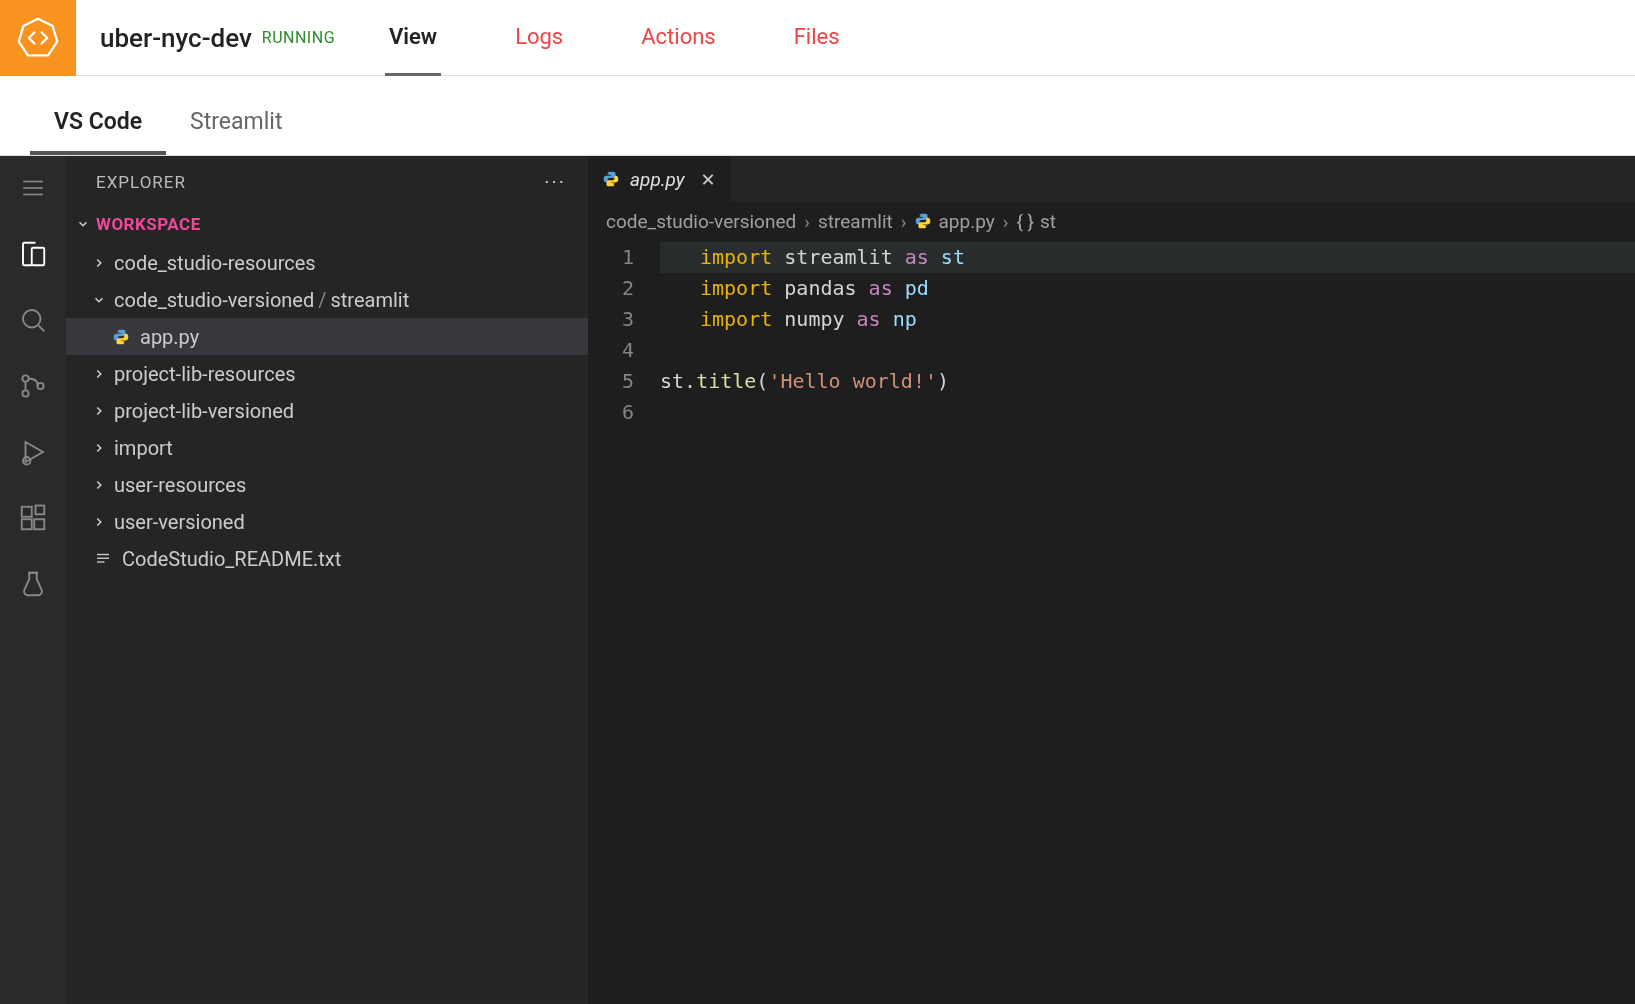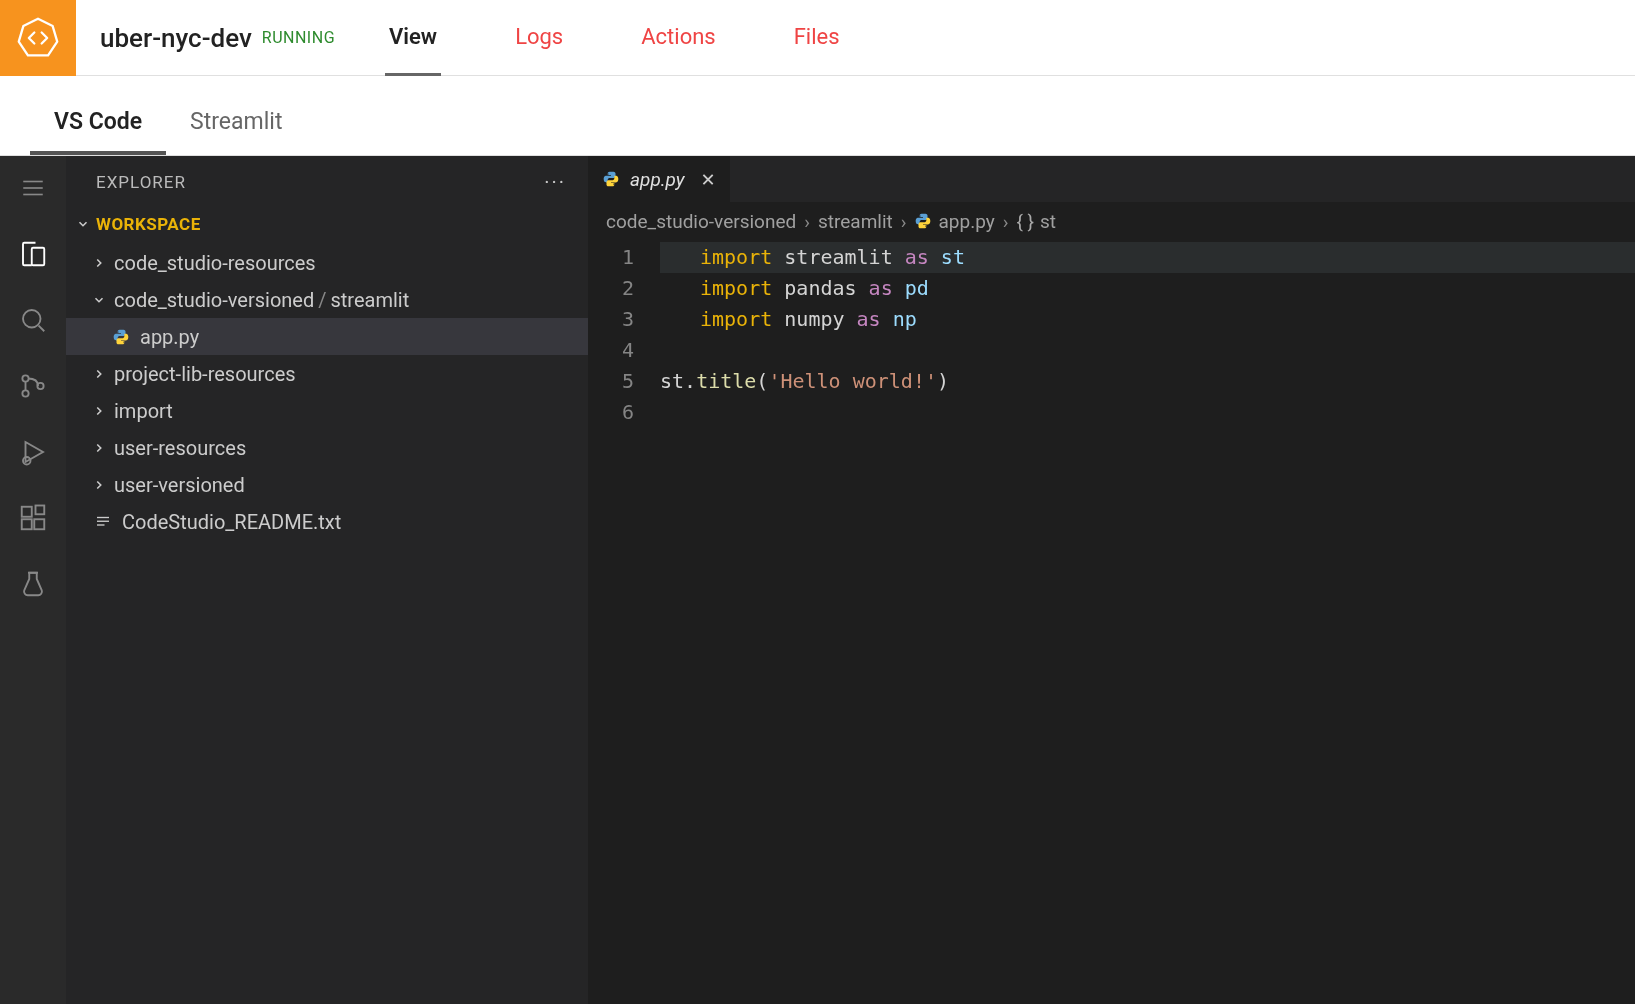--- a/index.html
+++ b/index.html
@@ -124,21 +124,21 @@
     color: #bbb;
   }
   .explorer-more { color: #ccc; font-size: 20px; cursor: pointer; letter-spacing: 2px; }
   .workspace-header {
     display: flex;
     align-items: center;
     padding: 6px 10px;
     font-size: 17px;
     font-weight: 700;
     letter-spacing: 0.5px;
-    color: #eab308;
+    color: #ec4899;
     cursor: pointer;
   }
   .workspace-header .chev { margin-right: 6px; display:inline-flex; }
   .tree { padding: 4px 0; }
   .tree-item {
     display: flex;
     align-items: center;
     padding: 5px 0 5px 26px;
     font-size: 20px;
     color: #ccc;
@@ -359,20 +359,28 @@
             </svg>
           </span>
           <span class="label">project-lib-resources</span>
         </div>
         <div class="tree-item depth-1">
           <span class="chev">
             <svg class="chev-right" viewBox="0 0 16 16">
               <polyline points="6,4 10,8 6,12" fill="none" stroke="#ccc" stroke-width="1.8"></polyline>
             </svg>
           </span>
+          <span class="label">project-lib-versioned</span>
+        </div>
+        <div class="tree-item depth-1">
+          <span class="chev">
+            <svg class="chev-right" viewBox="0 0 16 16">
+              <polyline points="6,4 10,8 6,12" fill="none" stroke="#ccc" stroke-width="1.8"></polyline>
+            </svg>
+          </span>
           <span class="label">import</span>
         </div>
         <div class="tree-item depth-1">
           <span class="chev">
             <svg class="chev-right" viewBox="0 0 16 16">
               <polyline points="6,4 10,8 6,12" fill="none" stroke="#ccc" stroke-width="1.8"></polyline>
             </svg>
           </span>
           <span class="label">user-resources</span>
         </div>

